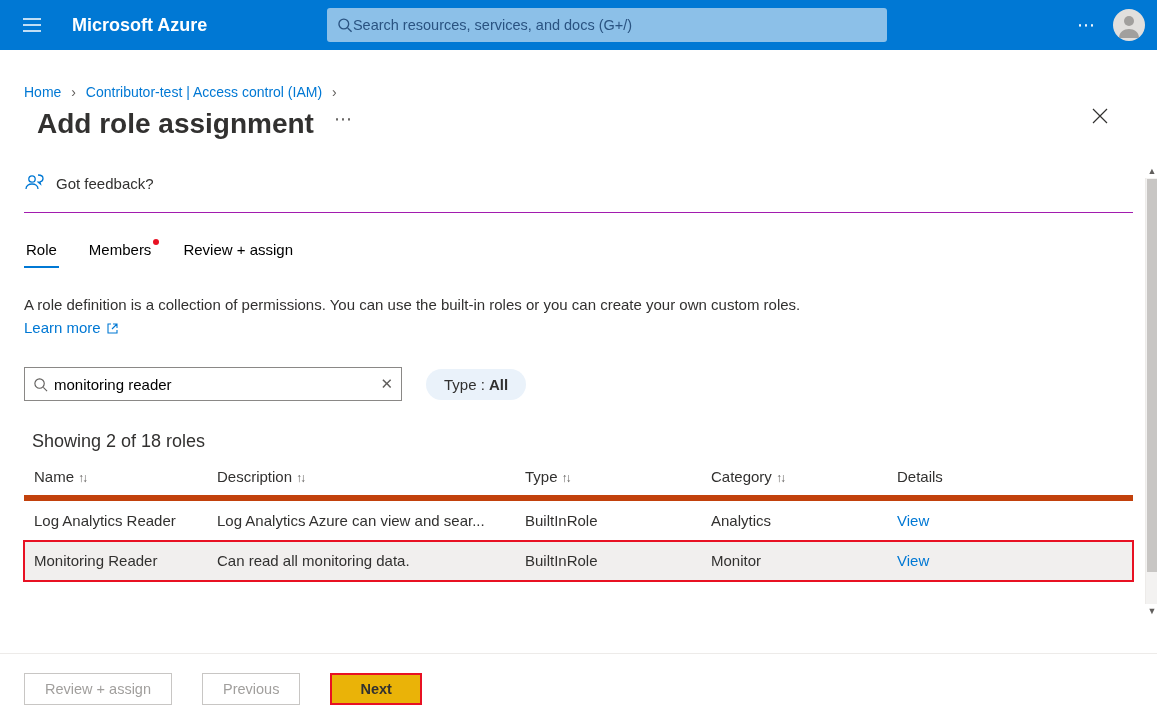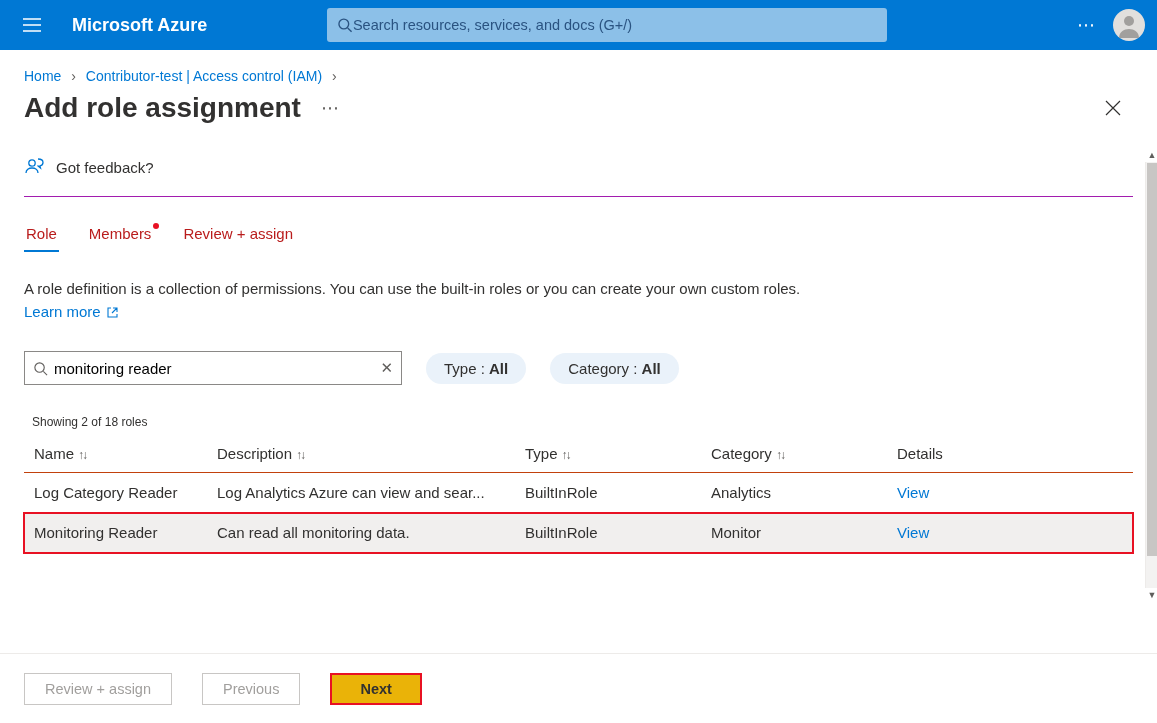--- a/index.html
+++ b/index.html
@@ -15,62 +15,62 @@
 .topbar-right { margin-left: auto; display: flex; align-items: center; gap: 16px; }
 .ellipsis-h { font-size: 18px; letter-spacing: 2px; cursor: pointer; }
 .avatar { width: 32px; height: 32px; border-radius: 50%; background: #e1dfdd; display: flex; align-items: center; justify-content: center; }
 
 
 .breadcrumb { padding: 18px 24px 4px; font-size: 14px; }
 .breadcrumb a { color: #0078d4; text-decoration: none; }
 .breadcrumb .sep { color: #605e5c; margin: 0 6px; }
 
 
-.titlerow { display: flex; align-items: center; padding: 4px 24px 24px; }
+.titlerow { display: flex; align-items: flex-start; padding: 4px 37px 24px; }
 .titlerow h1 { font-size: 28px; font-weight: 600; }
 .titlerow .more { margin-left: 20px; font-size: 18px; color: #605e5c; cursor: pointer; letter-spacing: 1px; }
 .titlerow .close-icon { margin-left: auto; cursor: pointer; padding-right: 12px; }
 
 
-.content-wrap { position: relative; height: calc(723px - 50px - 30px); }
+.content-wrap { position: relative; height: calc(723px - 50px - 30px); margin-top: 16px; }
 .content { padding: 0 24px 0; overflow-y: auto; height: 590px; }
 .scrollbar-fake { position: absolute; right: 0; top: 112px; width: 12px; height: 426px; background: #f3f2f1; border-left: 1px solid #edebe9; }
 .scroll-thumb { background: #c8c6c4; width: 10px; height: 393px; margin: 1px auto 0; border-radius: 0; }
 .scroll-arrow { position: absolute; left: 0; width: 12px; height: 14px; font-size: 9px; display: flex; align-items: center; justify-content: center; color: #605e5c; }
 .scroll-arrow.up { top: -14px; }
 .scroll-arrow.down { bottom: -14px; }
 
 
 .feedback { padding: 8px 0 18px; display: flex; align-items: center; gap: 10px; color: #323130; font-size: 15px; border-bottom: 1px solid #a21caf; }
 .feedback svg { color: #0078d4; }
 
 
 .tabs { display: flex; gap: 28px; padding: 28px 0 8px; }
-.tab { color: #b91c1c; font-size: 15px; padding: 0 2px 8px; cursor: pointer; position: relative; }
+.tab { color: #000000; font-size: 15px; padding: 0 2px 8px; cursor: pointer; position: relative; }
 .tab.active { font-weight: 400; border-bottom: 2px solid #0078d4; }
 .tab .dot { position: absolute; top: -2px; right: -6px; width: 6px; height: 6px; background: #e81123; border-radius: 50%; }
 
 
 .desc { padding: 18px 0 8px; font-size: 15px; line-height: 1.5; max-width: 780px; color: #323130; }
 .desc a { color: #0078d4; text-decoration: none; }
 
 
 .filterrow { display: flex; align-items: center; gap: 24px; padding: 20px 0 6px; }
 .role-search { display: flex; align-items: center; width: 378px; height: 34px; border: 1px solid #8a8886; padding: 0 8px; }
 .role-search input { border: none; outline: none; flex: 1; font-size: 15px; margin-left: 6px; }
 .role-search .clear { color: #605e5c; cursor: pointer; font-size: 15px; }
 .pill { background: #eaf2fa; border-radius: 30px; padding: 7px 18px; font-size: 15px; color: #323130; cursor: pointer; }
 .pill b { font-weight: 600; }
 
 
-.resultcount { padding: 24px 8px 6px; font-size: 12px; }
+.resultcount { padding: 24px 8px 6px; font-size: 18px; }
 
 
 .rtable { width: 100%; border-collapse: collapse; font-size: 15px; }
-.rtable th { text-align: left; font-weight: 400; padding: 10px 10px; border-bottom: 1px solid #c2410c; }
+.rtable th { text-align: left; font-weight: 400; padding: 10px 10px; border-bottom: 6px solid #c2410c; }
 .rtable th .label { font-weight: 400; }
 .rtable td { padding: 11px 10px; border-bottom: 1px solid #f3f2f1; }
 .rtable td a { color: #0078d4; text-decoration: none; }
 .rtable tr.highlight { background: #f1efee; outline: 2px solid #e81123; outline-offset: -1px; }
 .sort-icon { font-size: 12px; color: #605e5c; margin-left: 4px; letter-spacing: -2px; }
 
 .col-name { width: 183px; }
 .col-desc { width: 308px; }
 .col-type { width: 186px; }
 .col-cat { width: 186px; }
@@ -168,41 +168,38 @@
       <div class="role-search">
         <svg width="15" height="15" viewBox="0 0 16 16">
             <circle cx="7" cy="7" r="5" fill="none" stroke="#605e5c" stroke-width="1.2"></circle>
             <line x1="11" y1="11" x2="15" y2="15" stroke="#605e5c" stroke-width="1.2"></line>
           </svg>
         <input value="monitoring reader" style="">
         <span class="clear">✕</span>
       </div>
       <div class="pill">
         <span>Type : </span><b>All</b>
-      </div>
-      <div class="pill">
-        <span>Category : </span><b>All</b>
       </div>
     </div>
 
     <div class="resultcount">Showing 2 of 18 roles</div>
 
     <table class="rtable">
       <thead>
         <tr>
           <th class="col-name"><span class="label">Name</span><span class="sort-icon">↑↓</span></th>
           <th class="col-desc"><span class="label">Description</span><span class="sort-icon">↑↓</span></th>
           <th class="col-type"><span class="label">Type</span><span class="sort-icon">↑↓</span></th>
           <th class="col-cat"><span class="label">Category</span><span class="sort-icon">↑↓</span></th>
           <th class="col-det"><span class="label">Details</span></th>
         </tr>
       </thead>
       <tbody>
         <tr>
-          <td>Log Category Reader</td>
+          <td>Log Analytics Reader</td>
           <td>Log Analytics Azure can view and sear...</td>
           <td>BuiltInRole</td>
           <td>Analytics</td>
           <td><a href="#">View</a></td>
         </tr>
         <tr class="highlight">
           <td>Monitoring Reader</td>
           <td>Can read all monitoring data.</td>
           <td>BuiltInRole</td>
           <td>Monitor</td>

